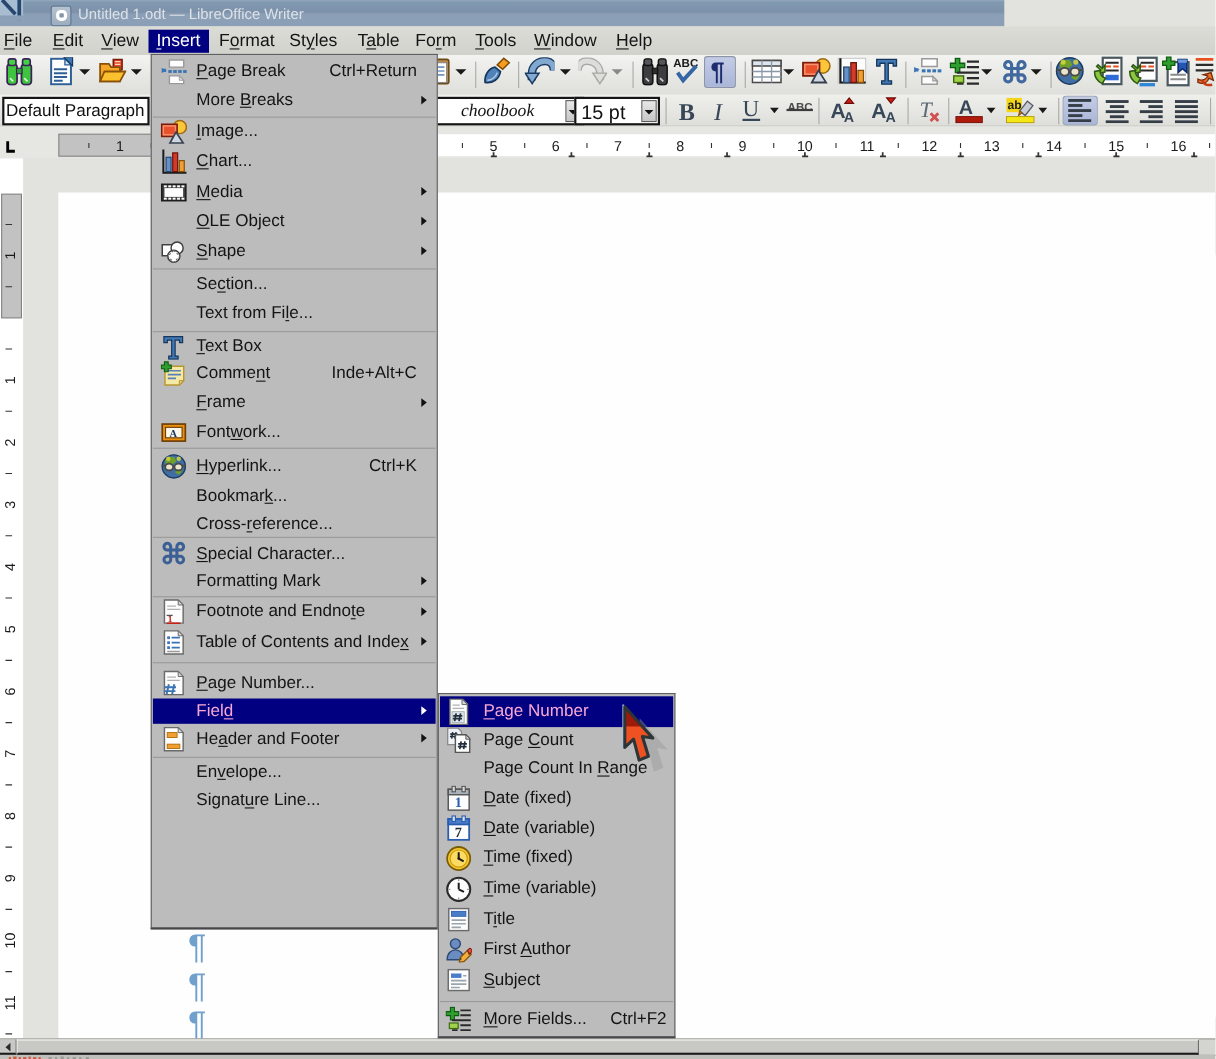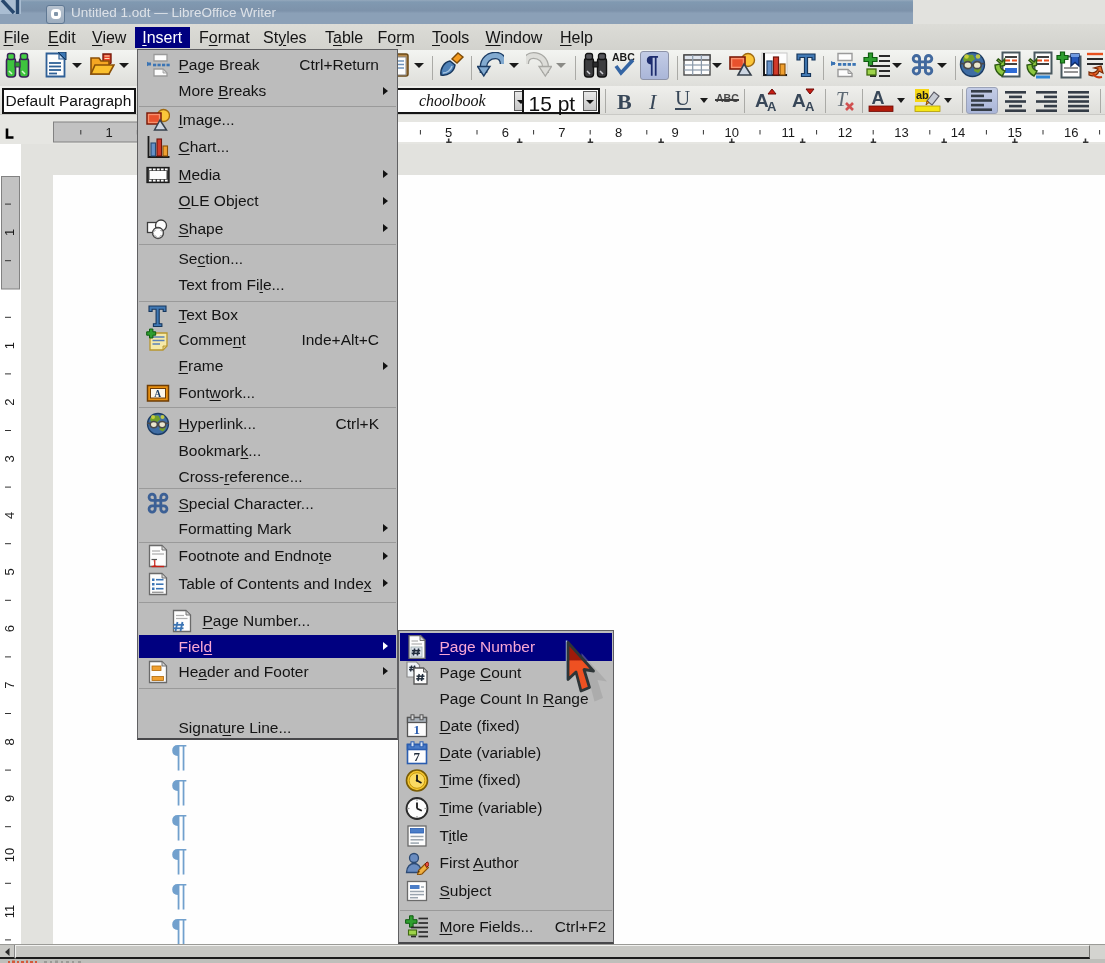--- a/index.html
+++ b/index.html
@@ -293,21 +293,21 @@
 </div>
 <div id="tb2">
   <div class="combo" style="left:2px; top:1.5px; width:134px; height:26px;">
     <div style="position:absolute; left:1.5px; top:2.5px; font-size:15.5px; color:#111; white-space:nowrap;">Default Paragraph</div>
   </div>
   <div class="combo" style="left:384px; top:1.5px; width:147px; height:26px;">
     <div style="position:absolute; left:33px; top:2px; font-size:16px; font-style:italic; font-family:'Liberation Serif',serif; color:#111;">choolbook</div>
     <div class="cbtn"></div>
   </div>
   <div class="combo" style="left:522px; top:1.5px; width:78px; height:26px;">
-    <div style="position:absolute; left:4.5px; top:2.5px; font-size:21px; color:#111;">15 pt</div>
+    <div style="position:absolute; left:4.5px; top:2.5px; font-size:18px; color:#111;">15 pt</div>
     <div class="cbtn"></div>
   </div>
   <div class="vsep" style="left:604.5px; top:3px;"></div>
   <div class="abs" style="left:617px;top:3px;width:18px;height:22px;font-family:'Liberation Serif',serif;font-size:22px;font-weight:bold;color:#384758;">B</div>
   <div class="abs" style="left:649px;top:3px;width:12px;height:22px;font-family:'Liberation Serif',serif;font-size:22px;font-style:italic;color:#384758;">I</div>
   <div class="abs" style="left:675px;top:2px;width:16px;height:22px;font-family:'Liberation Serif',serif;font-size:21px;color:#384758;border-bottom:2px solid #384758;line-height:21px;">U</div>
   <div class="ddown" style="left:700px;top:12px;border-left-width:4.5px;border-right-width:4.5px;"></div>
   <div class="abs" style="left:716px;top:6px;width:24px;height:16px;font-size:10.5px;font-weight:bold;color:#4a4a4a;letter-spacing:0;">ABC<div class="abs" style="left:-1px;top:7px;width:24px;height:2px;background:#3c3c3c;"></div></div>
   <div class="vsep" style="left:743.5px; top:3px;"></div>
 
@@ -526,21 +526,21 @@
         <rect x="50" y="2" width="2" height="2"></rect>
         <rect x="55" y="1.5" width="3" height="2.5"></rect>
         <rect x="61" y="2" width="2" height="2"></rect>
         <rect x="66" y="2" width="3" height="2"></rect>
         <rect x="72" y="2" width="2" height="2"></rect>
         <rect x="78" y="2" width="3" height="2"></rect>
       </g>
     </svg>
   </div>
 
-<div class="menu" id="insertmenu" style="left:137px; top:49px; width:261px; height:691px;">
+<div class="menu" id="insertmenu" style="left:137px; top:49px; width:261px; height:796px;">
   <div class="mitem" style="top:2px;">
       <span class="micon" id="i-pgbrk"><svg width="24" height="24" viewBox="0 0 24 24">
           <path d="M8 1.5 h13 v6.5 h-13 z" fill="#fdfdfd" stroke="#9a9a9a" stroke-width="1.3"></path>
           <path d="M8 16 h9 l4 4 v3 h-13 z" fill="#fdfdfd" stroke="#9a9a9a" stroke-width="1.3"></path>
           <path d="M17 16 l4 4 h-4 z" fill="#d8d8d8" stroke="#9a9a9a" stroke-width="0.8"></path>
           <path d="M1 9.5 h4 v3 h-4 z M1 8.7 l4.5 2.3 l-4.5 2.3 z" fill="#3b74b4"></path>
           <g fill="#3b74b4">
             <rect x="7" y="10.7" width="3.2" height="2.6"></rect>
             <rect x="11.5" y="10.7" width="3.2" height="2.6"></rect>
             <rect x="16" y="10.7" width="3.2" height="2.6"></rect>
@@ -708,21 +708,21 @@
             <line x1="10" y1="7.7" x2="17.5" y2="7.7"></line>
             <line x1="10" y1="12.2" x2="17.5" y2="12.2"></line>
             <line x1="10" y1="16.7" x2="17.5" y2="16.7"></line>
           </g>
           <line x1="6" y1="20.3" x2="17.5" y2="20.3" stroke="#9a9a9a" stroke-width="1.4"></line>
         </svg></span>
       <span class="txt">Table of Contents and Inde<u>x</u></span>
       <span class="arr"></span>
     </div>
   <div class="msep" style="top:551.5px;"></div>
-  <div class="mitem" style="top:558px;margin-left:24px;">
+  <div class="mitem" style="top:558px;">
       <span class="micon" id="i-pagenum"><svg width="24" height="24" viewBox="0 0 24 24">
           <path d="M3.5 1.5 h12.5 l4.5 4.5 v16.5 H3.5 z" fill="#fdfdfd" stroke="#6a6a6a" stroke-width="1.3"></path>
           <path d="M16 1.5 l4.5 4.5 H16 z" fill="#d8d8d8" stroke="#6a6a6a" stroke-width="0.9"></path>
           <g stroke="#b0b0b0" stroke-width="1.2">
             <line x1="6" y1="6.5" x2="14" y2="6.5"></line>
             <line x1="6" y1="9.5" x2="17.5" y2="9.5"></line>
           </g>
           <g stroke="#3b74b4" stroke-width="1.8">
             <line x1="7.5" y1="13" x2="5.5" y2="22"></line>
             <line x1="12.5" y1="13" x2="10.5" y2="22"></line>
@@ -740,20 +740,23 @@
       <span class="micon" id="i-headfoot"><svg width="24" height="24" viewBox="0 0 24 24">
           <path d="M3.5 1.5 h12.5 l4.5 4.5 v16.5 H3.5 z" fill="#fdfdfd" stroke="#6a6a6a" stroke-width="1.3"></path>
           <path d="M16 1.5 l4.5 4.5 H16 z" fill="#d8d8d8" stroke="#6a6a6a" stroke-width="0.9"></path>
           <rect x="6" y="6" width="9" height="4.5" fill="#f0a030" stroke="#b06808" stroke-width="0.8"></rect>
           <rect x="6" y="16.5" width="11.5" height="4" fill="#f0a030" stroke="#b06808" stroke-width="0.8"></rect>
         </svg></span>
       <span class="txt">He<u>a</u>der and Footer</span>
       <span class="arr"></span>
     </div>
   <div class="msep" style="top:637.5px;"></div>
+  <div class="mitem" style="top:638.5px;">
+      <span class="txt">En<u>v</u>elope...</span>
+    </div>
   <div class="mitem" style="top:664.5px;">
       <span class="txt">Signat<u>u</u>re Line...</span>
     </div>
 </div>
 
 <div class="menu" id="fieldmenu" style="left:398px; top:630px; width:216px; height:314px;">
   <div class="mitem hl" style="top:1.5px; height:28px;">
       <span class="micon" id="i-fpagenum"><svg width="24" height="24" viewBox="0 0 24 24">
           <path d="M4 0.5 h11.5 l4.5 4.5 v18.5 H4 z" fill="#fdfdfd" stroke="#6a6a6a" stroke-width="1.3"></path>
           <path d="M15 0.5 l5 5 H15 z" fill="#d8d8d8" stroke="#6a6a6a" stroke-width="0.9"></path>

